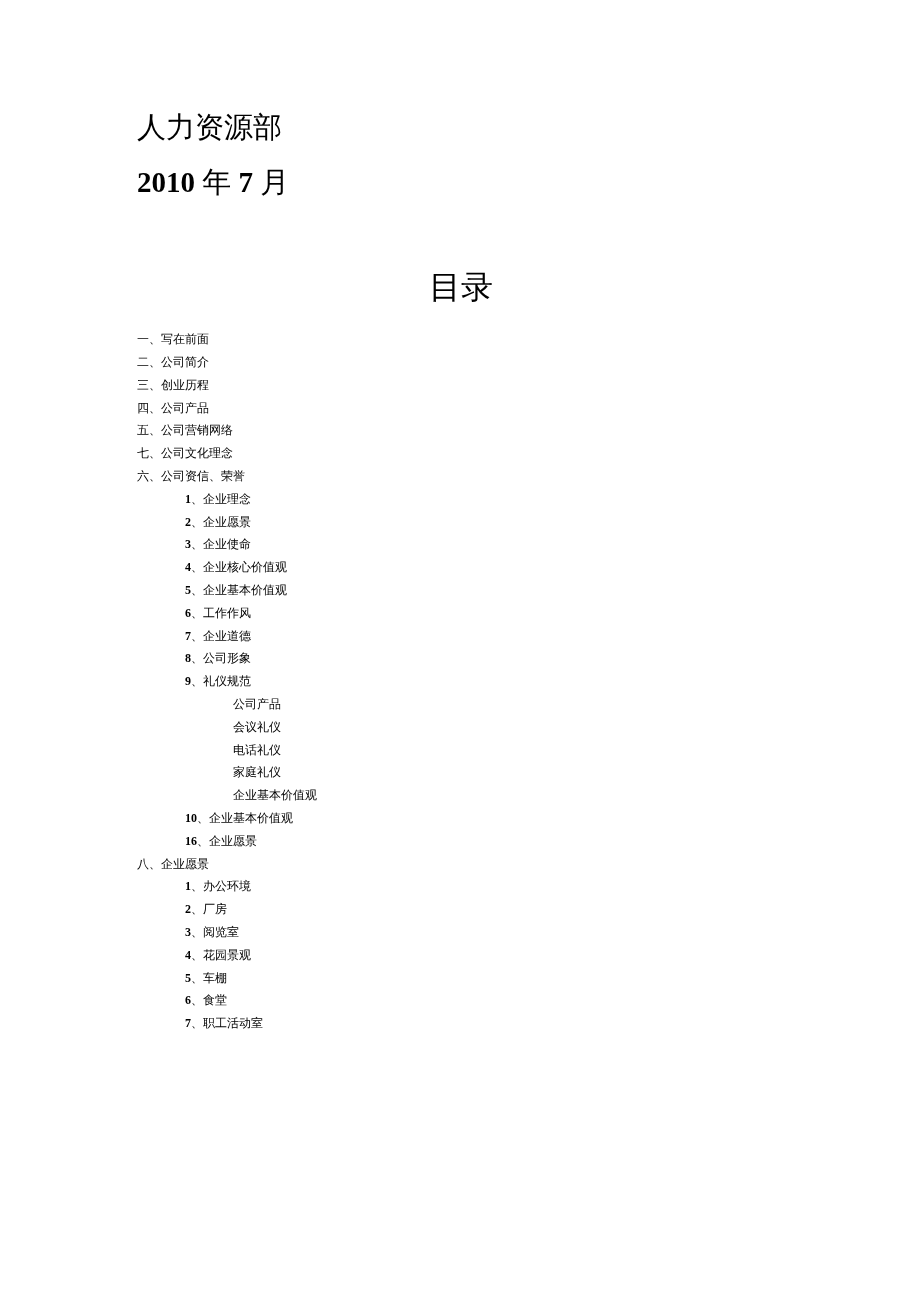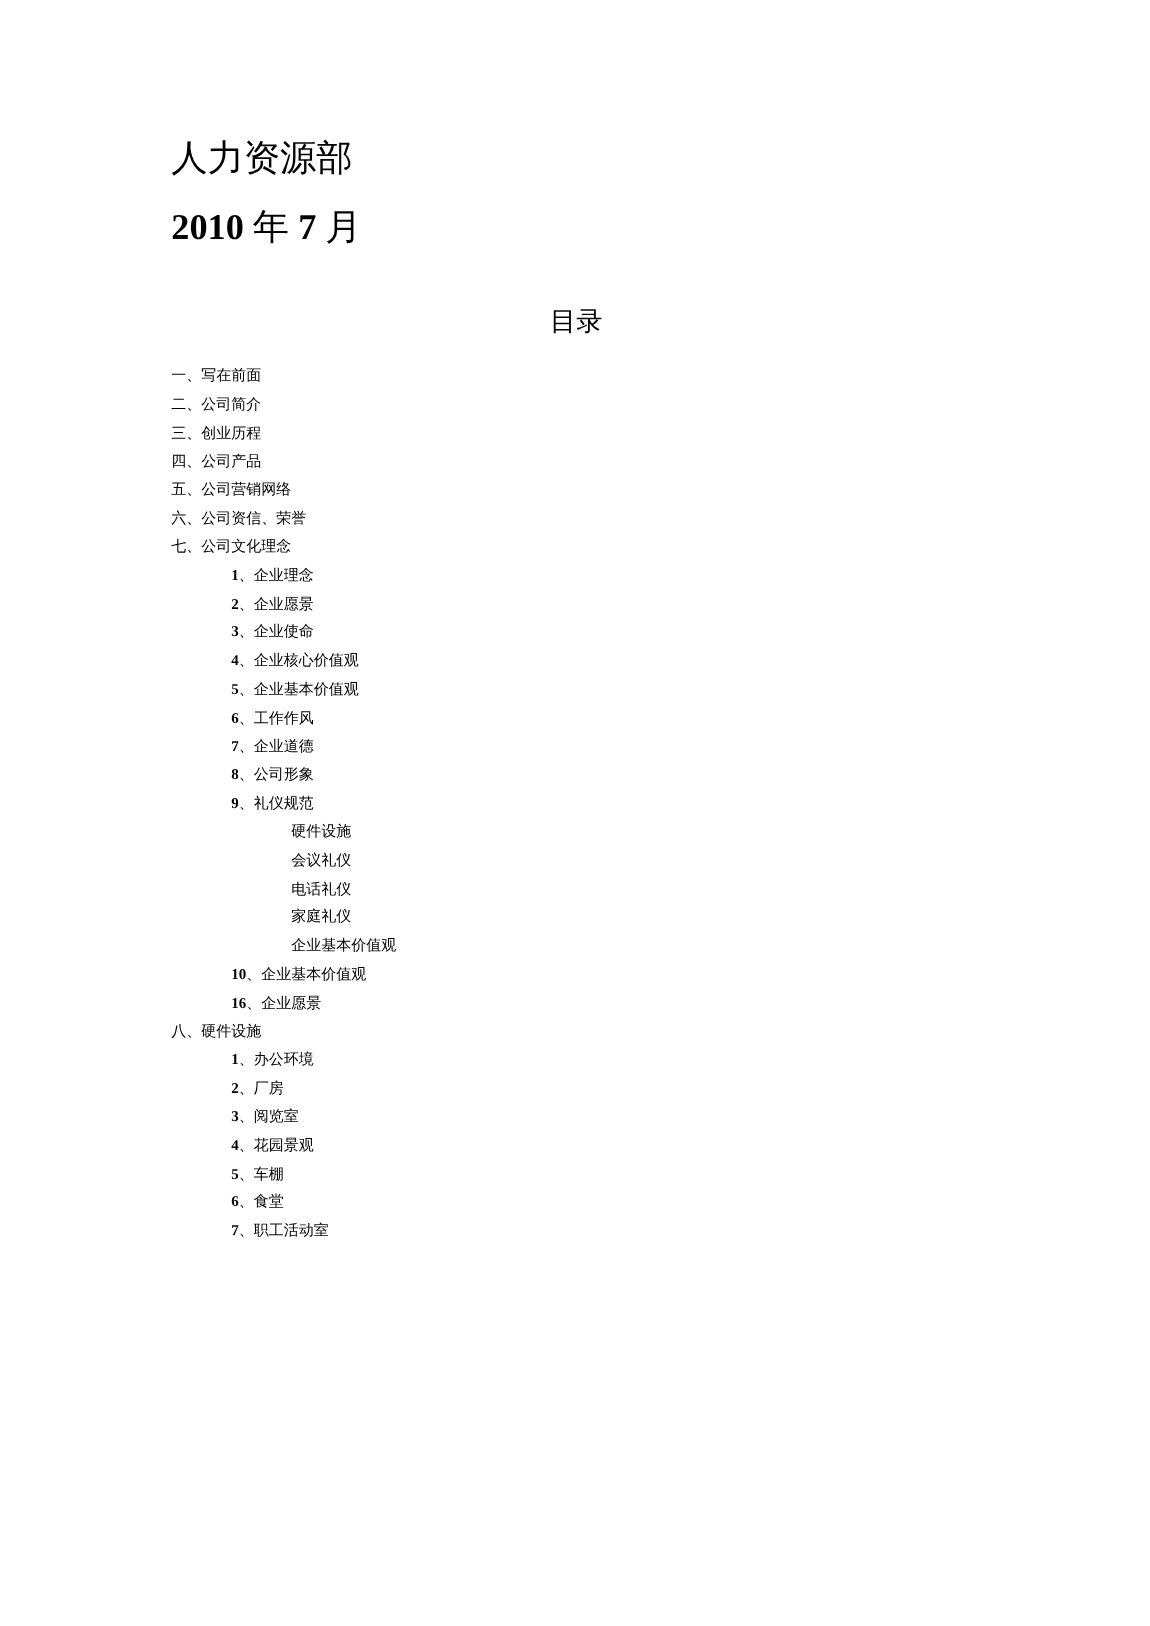--- a/index.html
+++ b/index.html
@@ -20,22 +20,22 @@
       font-size: 29px;
       line-height: 1.9;
       font-family: "SimSun", "宋体", serif;
     }
     .header-line .bold {
       font-weight: bold;
       font-family: "Times New Roman", serif;
     }
     .toc-title {
       text-align: center;
-      font-size: 21px;
-      margin-top: 33px;
+      font-size: 32px;
+      margin-top: 56px;
       margin-bottom: 18px;
       font-family: Liberation Serif, serif;
     }
     .toc-list {
       font-size: 12px;
       line-height: 1.9;
     }
     .level-1 {
       margin-left: 0;
     }
@@ -61,39 +61,39 @@
 </div>
 
 <div class="toc-title">目录</div>
 
 <div class="toc-list" id="toc-list">
     <div class="level-1"><span>一、写在前面</span></div>
     <div class="level-1"><span>二、公司简介</span></div>
     <div class="level-1"><span>三、创业历程</span></div>
     <div class="level-1"><span>四、公司产品</span></div>
     <div class="level-1"><span>五、公司营销网络</span></div>
+    <div class="level-1"><span>七、公司文化理念</span></div>
     <div class="level-1"><span>六、公司资信、荣誉</span></div>
-    <div class="level-1"><span>七、公司文化理念</span></div>
     <div class="level-2"><span class="num">1</span><span>、企业理念</span></div>
     <div class="level-2"><span class="num">2</span><span>、企业愿景</span></div>
     <div class="level-2"><span class="num">3</span><span>、企业使命</span></div>
     <div class="level-2"><span class="num">4</span><span>、企业核心价值观</span></div>
     <div class="level-2"><span class="num">5</span><span>、企业基本价值观</span></div>
     <div class="level-2"><span class="num">6</span><span>、工作作风</span></div>
     <div class="level-2"><span class="num">7</span><span>、企业道德</span></div>
     <div class="level-2"><span class="num">8</span><span>、公司形象</span></div>
     <div class="level-2"><span class="num">9</span><span>、礼仪规范</span></div>
-    <div class="level-3"><span>硬件设施</span></div>
+    <div class="level-3"><span>公司产品</span></div>
     <div class="level-3"><span>会议礼仪</span></div>
     <div class="level-3"><span>电话礼仪</span></div>
     <div class="level-3"><span>家庭礼仪</span></div>
     <div class="level-3"><span>企业基本价值观</span></div>
     <div class="level-2"><span class="num">10</span><span>、企业基本价值观</span></div>
     <div class="level-2"><span class="num">16</span><span>、企业愿景</span></div>
-    <div class="level-1"><span>八、硬件设施</span></div>
+    <div class="level-1"><span>八、企业愿景</span></div>
     <div class="level-2"><span class="num">1</span><span>、办公环境</span></div>
     <div class="level-2"><span class="num">2</span><span>、厂房</span></div>
     <div class="level-2"><span class="num">3</span><span>、阅览室</span></div>
     <div class="level-2"><span class="num">4</span><span>、花园景观</span></div>
     <div class="level-2"><span class="num">5</span><span>、车棚</span></div>
     <div class="level-2"><span class="num">6</span><span>、食堂</span></div>
     <div class="level-2"><span class="num">7</span><span>、职工活动室</span></div>
   </div>
 
 </body></html>

